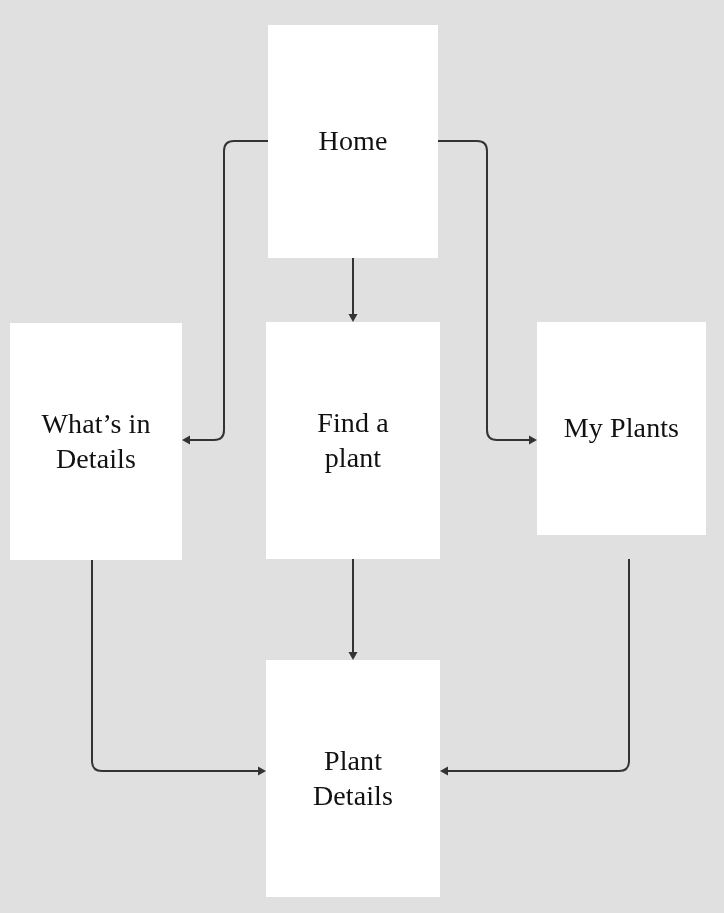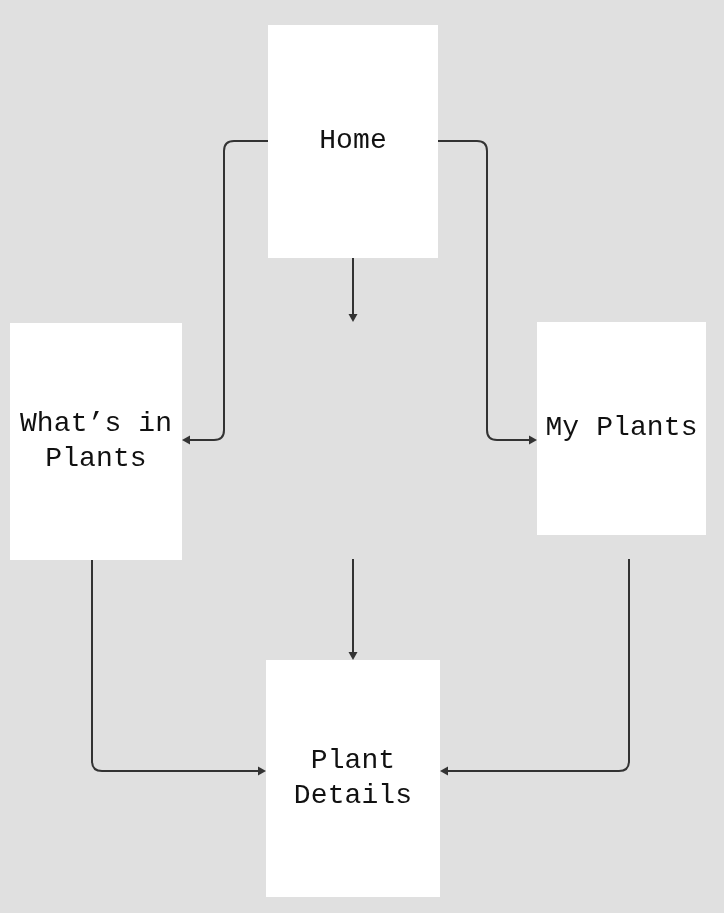--- a/index.html
+++ b/index.html
@@ -23,21 +23,21 @@
   .node {
     position: absolute;
     background: #ffffff;
     display: flex;
     align-items: center;
     justify-content: center;
     text-align: center;
     box-sizing: border-box;
   }
   .node-label {
-    font-family: Liberation Mono, monospace;
+    font-family: Liberation Serif, serif;
     font-size: 28px;
     font-weight: 400;
     line-height: 1.22;
     color: #111111;
     letter-spacing: 0.1px;
     white-space: pre-line;
     padding: 0 6px;
   }
   #edges {
     position: absolute;
@@ -81,23 +81,27 @@
         <polygon points="440,771 448,766.5 448,775.5" fill="#333333"></polygon>
       </g>
   </svg>
 
   <div class="node" style="left: 268px; top: 25px; width: 170px; height: 233px; background: rgb(255, 255, 255);">
     <span class="node-label" style="color: rgb(17, 17, 17);">Home</span>
   </div>
 
   <div class="node" style="left: 10px; top: 323px; width: 172px; height: 237px; background: rgb(255, 255, 255);">
     <span class="node-label" style="color: rgb(17, 17, 17);">What’s in
-Plants</span>
+Details</span>
   </div>
 
+  <div class="node" style="left: 266px; top: 322px; width: 174px; height: 237px; background: rgb(255, 255, 255);">
+    <span class="node-label" style="color: rgb(17, 17, 17);">Find a
+plant</span>
+  </div>
 
   <div class="node" style="left: 537px; top: 322px; width: 169px; height: 213px; background: rgb(255, 255, 255);">
     <span class="node-label" style="color: rgb(17, 17, 17);">My Plants</span>
   </div>
 
   <div class="node" style="left: 266px; top: 660px; width: 174px; height: 237px; background: rgb(255, 255, 255);">
     <span class="node-label" style="color: rgb(17, 17, 17);">Plant
 Details</span>
   </div>
 

